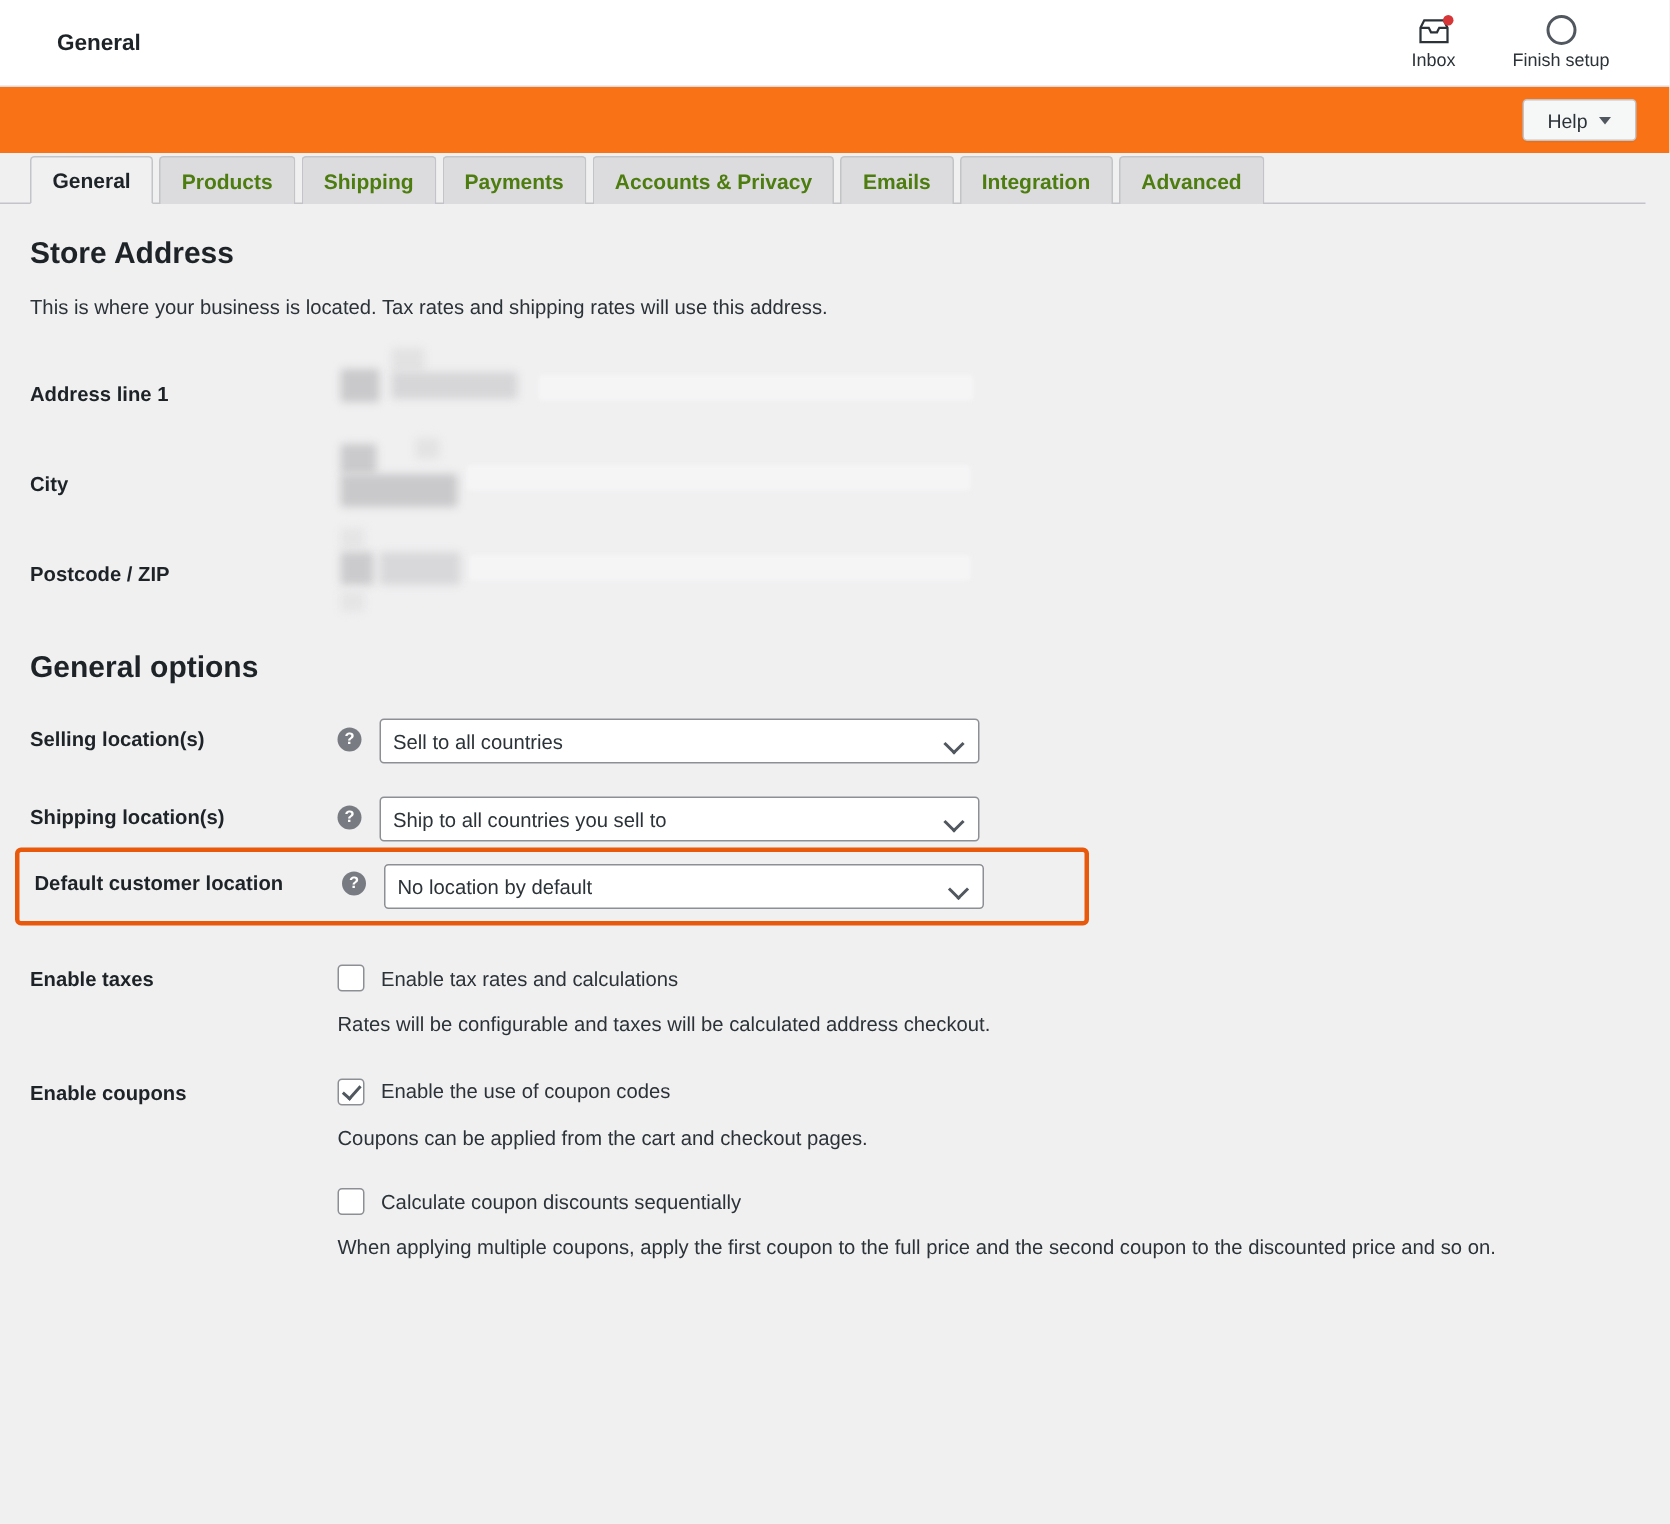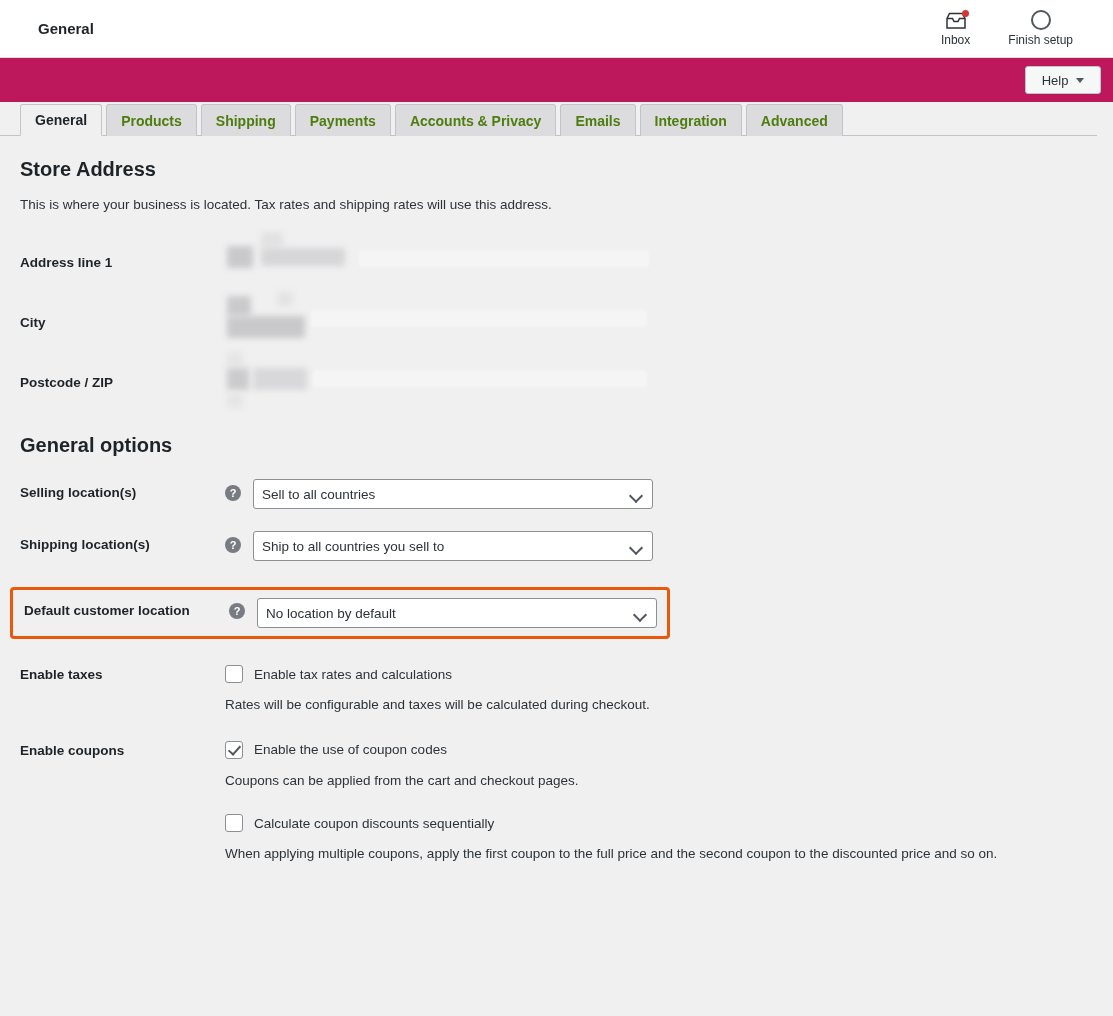--- a/index.html
+++ b/index.html
@@ -63,25 +63,25 @@
   }
   .icon-circle {
     width: 20px; height: 20px;
     border: 2px solid #50575e;
     border-radius: 50%;
   }
 
   
   .help-row {
     height: 44px;
-    background: #be185d;
+    background: #f97316;
     display: flex;
     justify-content: flex-end;
     align-items: center;
-    padding-right: 12px;
+    padding-right: 22px;
   }
   .help-btn {
     background: #f6f7f7;
     border: 1px solid #c3c4c7;
     border-radius: 3px;
     height: 28px;
     min-width: 76px;
     display: flex;
     align-items: center;
     justify-content: center;
@@ -238,25 +238,24 @@
     pointer-events: none;
   }
 
   
   .highlight-box {
     position: relative;
     border: 3px solid #e8590c;
     border-radius: 4px;
     margin-left: -10px;
     padding: 8px 10px 8px 10px;
-    width: 660px;
+    width: 716px;
     display: flex;
     align-items: flex-start;
-    margin-top: 26px;
-    justify-content: flex-end;
+    margin-top: 4px;
   }
   .highlight-box .opt-label { padding-top: 5px; }
   .highlight-box .help-tip { margin-top: 5px; }
 
   
   .chk-row {
     display: flex;
     align-items: flex-start;
     margin-top: 26px;
   }
@@ -431,21 +430,21 @@
     </div>
   </div>
 
   <div class="chk-row">
     <div class="opt-label" style="padding-top:2px;">Enable taxes</div>
     <div class="chk-col" style="padding-left:0;">
       <div class="chk-line">
         <span class="chkbox"></span>
         <span class="chk-text">Enable tax rates and calculations</span>
       </div>
-      <div class="chk-desc">Rates will be configurable and taxes will be calculated during checkout.</div>
+      <div class="chk-desc">Rates will be configurable and taxes will be calculated address checkout.</div>
     </div>
   </div>
 
   <div class="chk-row">
     <div class="opt-label" style="padding-top:2px;">Enable coupons</div>
     <div class="chk-col" style="padding-left:0;">
       <div class="chk-line">
         <span class="chkbox checked"></span>
         <span class="chk-text">Enable the use of coupon codes</span>
       </div>

